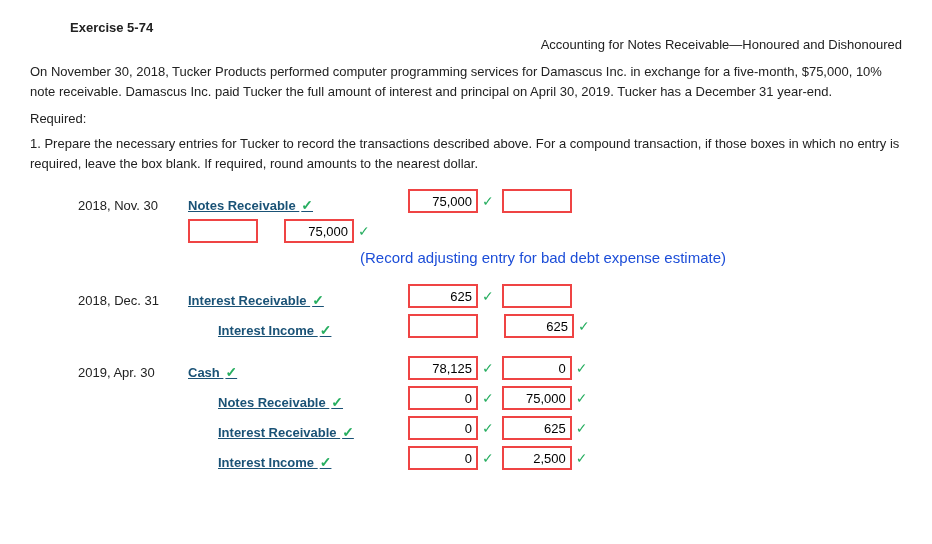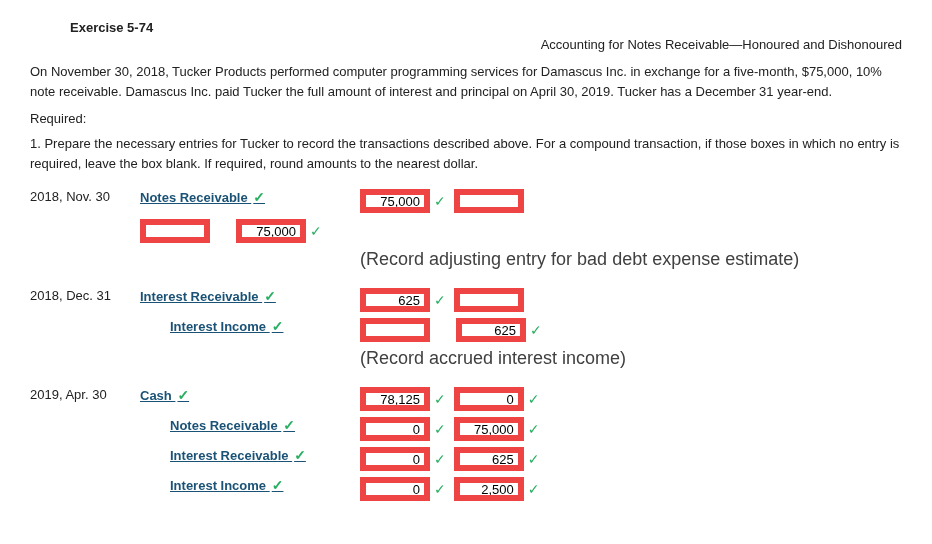--- a/index.html
+++ b/index.html
@@ -13,22 +13,23 @@
       min-height: 544px;
     }
     .title { font-weight: bold; margin-bottom: 2px; padding-left: 40px; }
     .subtitle { margin-bottom: 10px; text-align: right; }
     .description { margin-bottom: 10px; line-height: 1.5; }
     .required { font-weight: normal; margin-bottom: 8px; }
     .instruction { margin-bottom: 16px; line-height: 1.5; }
 
     .entry-row {
       display: flex;
-      align-items: flex-start;
+      align-items: flex-end;
       margin-bottom: 6px;
+      margin-left: 48px;
     }
 
     .date-label {
       width: 110px;
       flex-shrink: 0;
       font-size: 13px;
     }
 
     .account-label {
       width: 220px;
@@ -45,37 +46,37 @@
 
     .check-green {
       color: #27ae60;
       font-size: 14px;
       margin-left: 2px;
     }
 
     .input-box {
       width: 70px;
       height: 24px;
-      border: 6px solid #ef4444;
+      border: 2px solid #ef4444;
       text-align: right;
       padding-right: 4px;
       font-size: 13px;
       margin-right: 4px;
     }
 
     .check-icon {
       color: #27ae60;
       font-size: 14px;
       margin-right: 8px;
     }
 
     .note-text {
       font-style: normal;
-      color: #404040;
-      font-size: 18px;
+      color: #1d4ed8;
+      font-size: 15px;
       padding-left: 330px;
       margin-bottom: 8px;
     }
 
     .debit-area {
       display: flex;
       align-items: center;
     }
     .credit-area {
       display: flex;
@@ -155,21 +156,20 @@
       <div class="debit-area">
         <input class="input-box" type="text" value="" readonly="" style="">
         <span style="width:22px;"></span>
       </div>
       <div class="credit-area">
         <input class="input-box" type="text" value="625" readonly="" style="">
         <span class="check-icon">✓</span>
       </div>
     </div>
 
-    <div class="note-text">(Record accrued interest income)</div>
   </div>
 
   <div class="entry-block">
 
     <div class="entry-row">
       <div class="date-label">2019, Apr. 30</div>
       <div class="account-label">
         Cash <span class="check-green">✓</span>
       </div>
       <div class="debit-area">

